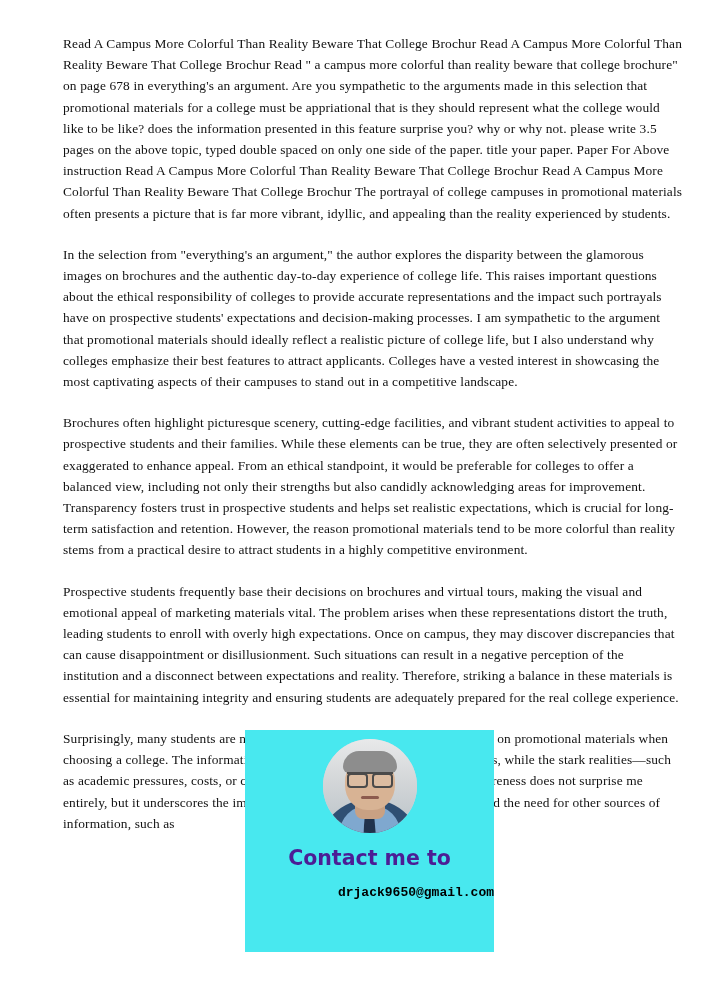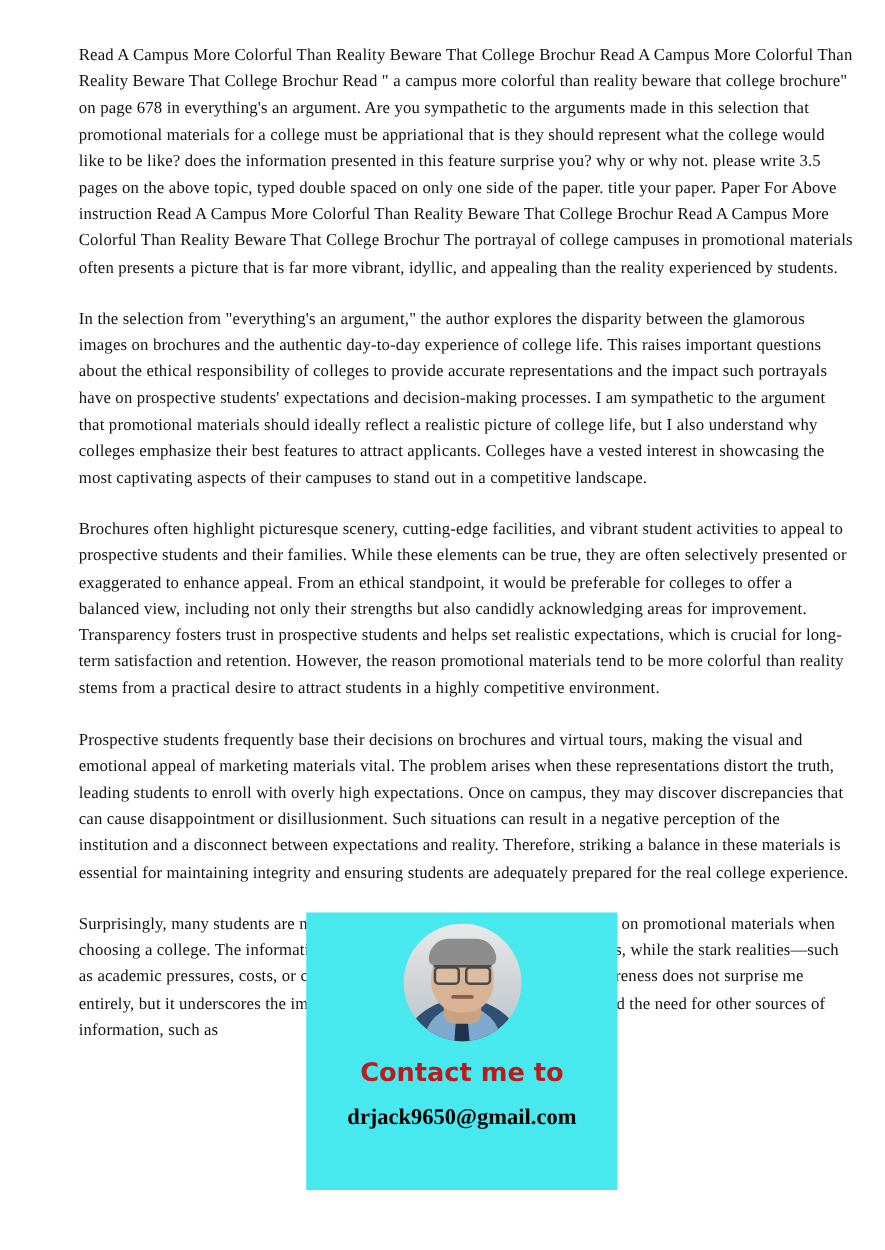--- a/index.html
+++ b/index.html
@@ -162,34 +162,34 @@
     transform: translateX(-50%);
     background: #8c5a4d;
     border-radius: 3px;
   }
 
   .card-line {
     font-family: "DejaVu Sans", sans-serif;
     font-weight: bold;
     font-size: 20.5px;
     line-height: 27px;
-    color: #b91c1c;
+    color: #4c1d95;
     text-align: center;
     width: 100%;
   }
   .card-line.first {
     margin-top: 12px;
   }
   .card-email {
-    font-family: Liberation Serif, serif;
+    font-family: Liberation Mono, monospace;
     font-weight: bold;
-    font-size: 18px;
+    font-size: 13px;
     line-height: 26px;
     color: #000000;
-    text-align: center;
+    text-align: right;
     width: 100%;
     margin-top: 8px;
   }
 </style>
 </head>
 <body>
 
 <div class="page">
 
   <div class="doc-body">

